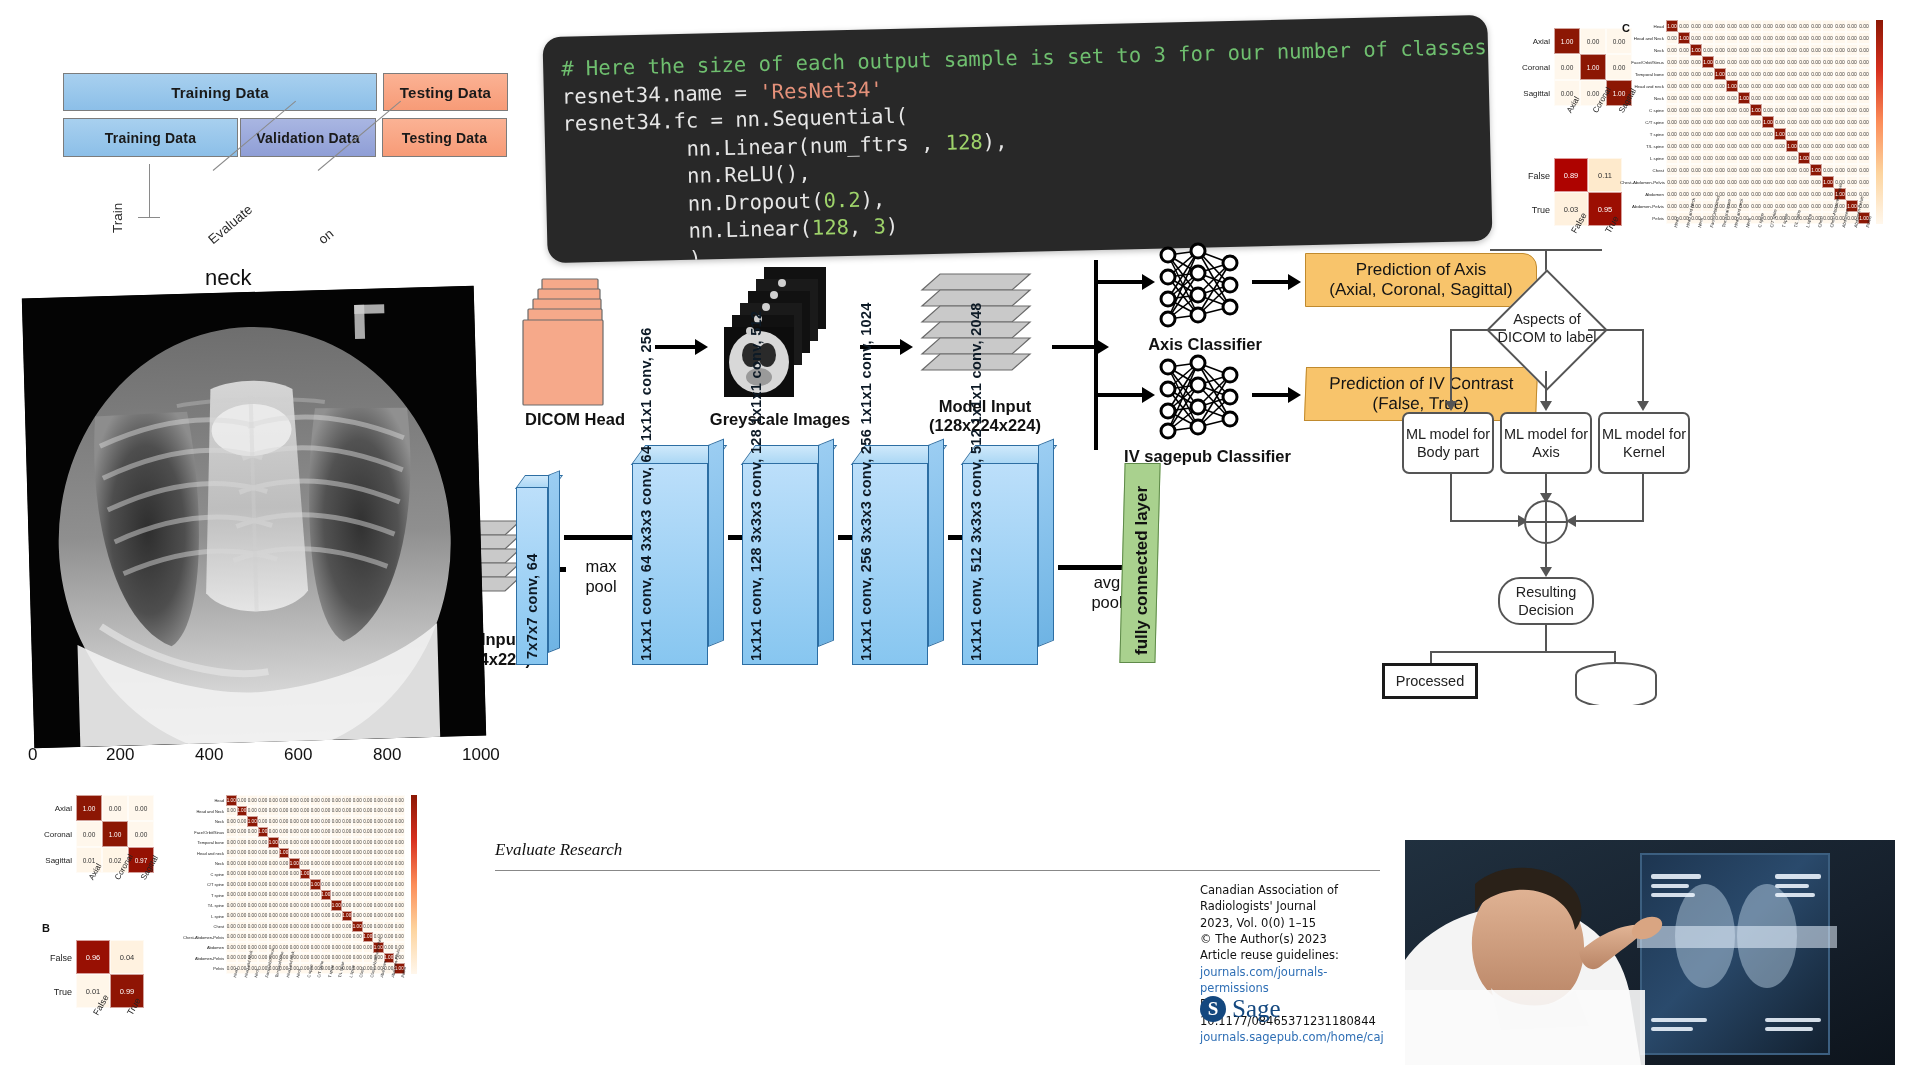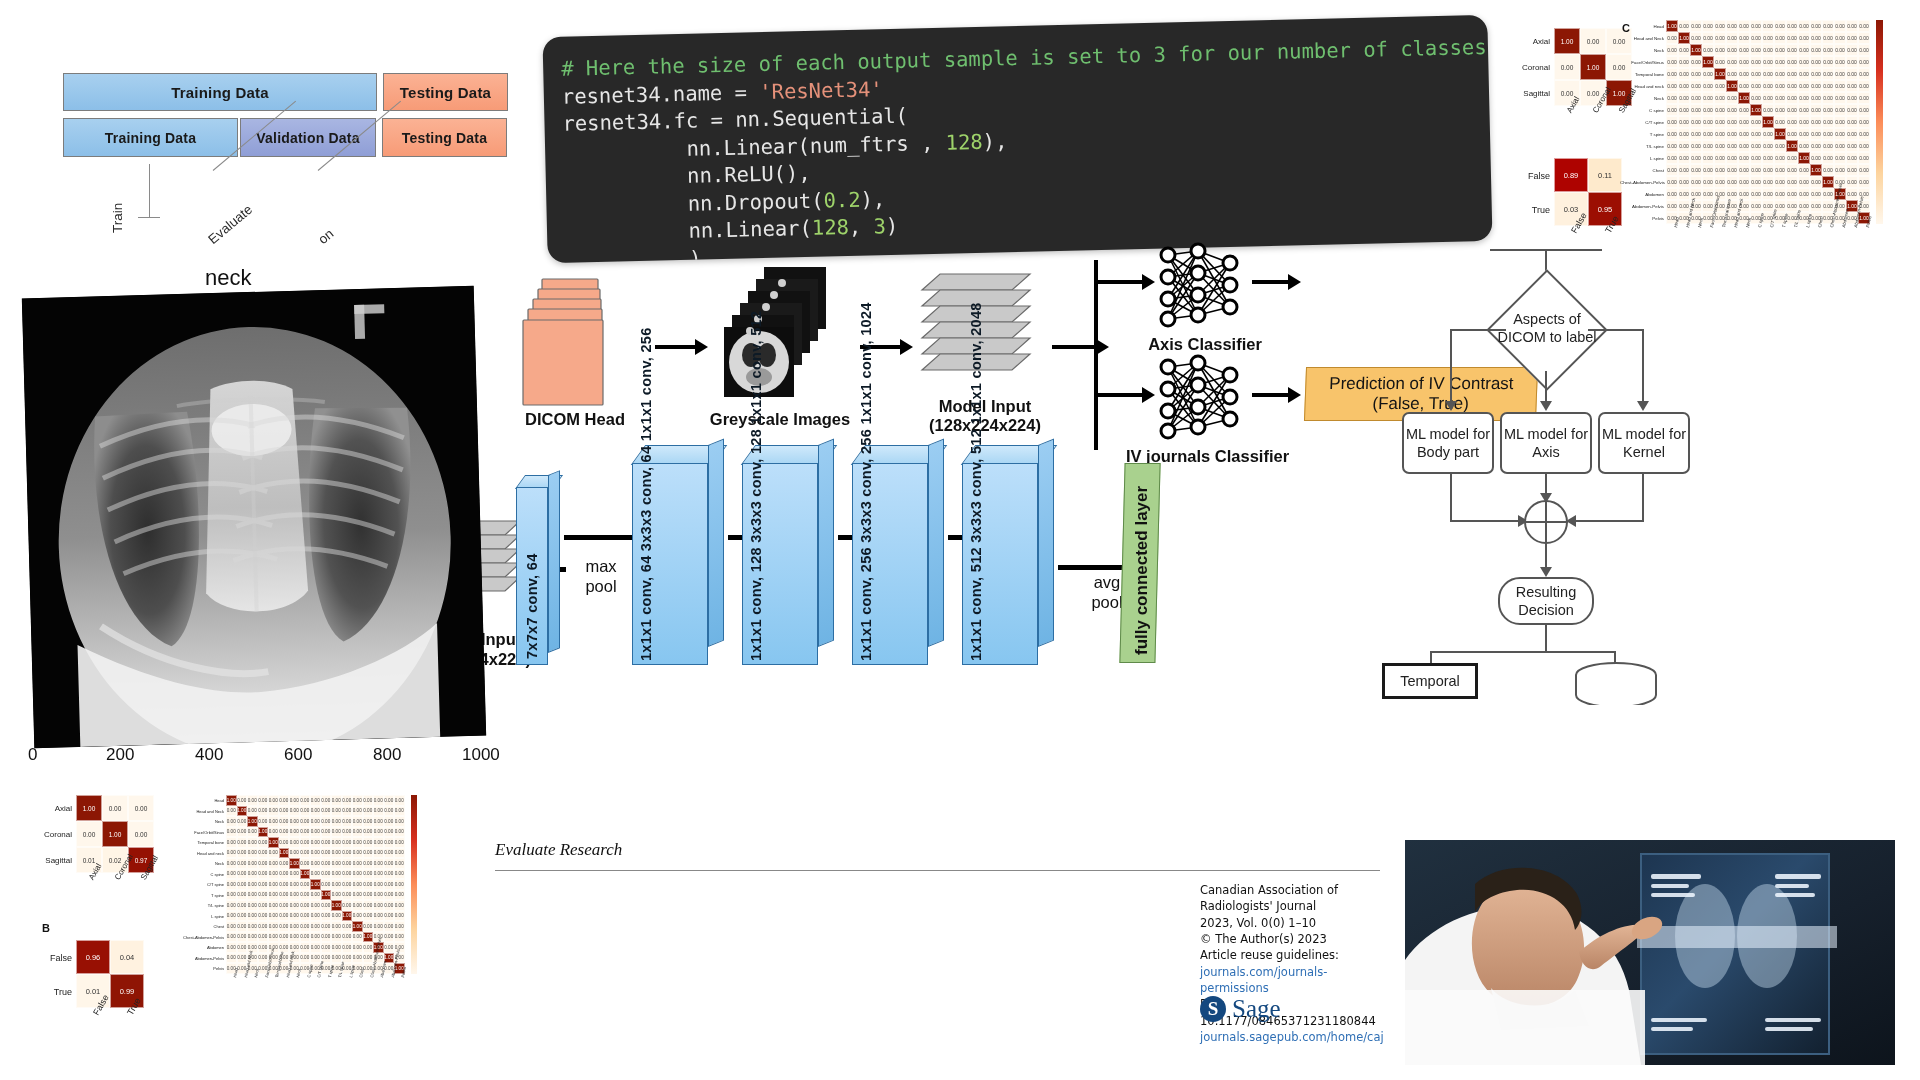--- a/index.html
+++ b/index.html
@@ -394,25 +394,27 @@
           <circle cx="16" cy="84" r="7"></circle>
         <circle cx="46" cy="16" r="7"></circle>
           <circle cx="46" cy="38" r="7"></circle>
         <circle cx="46" cy="60" r="7"></circle>
           <circle cx="46" cy="80" r="7"></circle>
         <circle cx="78" cy="28" r="7"></circle>
           <circle cx="78" cy="50" r="7"></circle>
           <circle cx="78" cy="72" r="7"></circle>
       </g>
     </svg>
-    <div class="pl-label" style="left:615px;top:162px;width:185px;font-size:16.5px;">IV journals Classifier</div>
+    <div class="pl-label" style="left:615px;top:162px;width:185px;font-size:16.5px;">IV sagepub Classifier</div>
 
     <div class="arrow-h" style="left:752px;top:-5px;width:38px;"></div>
     <div class="arrow-h" style="left:752px;top:108px;width:38px;"></div>
 
+    <div class="pred-box" id="pred-axis" style="left:805px;top:-32px;width:232px;height:54px;">Prediction of Axis
+(Axial, Coronal, Sagittal)</div>
     <div class="pred-box" id="pred-iv" style="left:805px;top:82px;width:232px;height:54px;">Prediction of IV Contrast
 (False, True)</div>
   </div>
 
   <div id="resnet">
 
     <svg class="nn-svg" style="left:-65px;top:-60px;" width="120" height="110">
       <g stroke="#6a6a6a" stroke-width="1.2" fill="#c9c9c9">
         <polygon points="30,6 105,6 90,20 15,20"></polygon>
         <polygon points="30,20 105,20 90,34 15,34"></polygon>
@@ -533,21 +535,21 @@
     <div class="fl-line" style="left:105px;top:289px;width:2px;height:26px;"></div>
     <div class="fl-arrow fl-arrow-down" style="left:100px;top:312px;"></div>
     <div class="fl-box" style="left:58px;top:322px;width:96px;height:48px;border-radius:22px;">Resulting
 Decision</div>
 
     <div class="fl-line" style="left:105px;top:370px;width:2px;height:26px;"></div>
     <div class="fl-line" style="left:-10px;top:396px;width:186px;height:2px;"></div>
     <div class="fl-line" style="left:-10px;top:396px;width:2px;height:14px;"></div>
     <div class="fl-line" style="left:174px;top:396px;width:2px;height:14px;"></div>
 
-    <div class="fl-box" style="left:-58px;top:408px;width:96px;height:36px;border:3px solid #1a1a1a;border-radius:0;">Temporal</div>
+    <div class="fl-box" style="left:-58px;top:408px;width:96px;height:36px;border:3px solid #1a1a1a;border-radius:0;">Processed</div>
     <svg style="position:absolute;left:130px;top:406px;" width="92" height="44">
       <ellipse cx="46" cy="14" rx="40" ry="12" fill="#fff" stroke="#555" stroke-width="2"></ellipse>
       <path d="M6,14 L6,34 A40,12 0 0 0 86,34 L86,14" fill="#fff" stroke="#555" stroke-width="2"></path>
     </svg>
   </div>
 
   <div id="xray-title">neck</div>
   <div id="xray-wrap">
     <div id="xray-canvas">
       <svg width="452" height="450" viewBox="0 0 452 450">
@@ -1333,21 +1335,21 @@
 
   <div class="cm-tag" style="left:42px;top:922px;font-size:11px;">B</div>
   <div class="cm-tag" style="left:1622px;top:22px;font-size:11px;">C</div>
 
   <div id="journal">
     <div id="jr-kicker">Evaluate Research</div>
     <div id="jr-rule"></div>
     <div id="jr-meta">
       <div style="white-space:pre-line;">Canadian Association of
 Radiologists' Journal</div>
-      <div>2023, Vol. 0(0) 1–10</div>
+      <div>2023, Vol. 0(0) 1–15</div>
       <div>© The Author(s) 2023</div>
       <div>Article reuse guidelines:</div>
       <div class="jr-link">journals.com/journals-permissions</div>
       <div>DOI: 10.1177/08465371231180844</div>
       <div class="jr-link">journals.sagepub.com/home/caj</div>
     </div>
     <div id="jr-sage">
       <div id="jr-sage-mark">S</div>
       <div id="jr-sage-name">Sage</div>
     </div>

